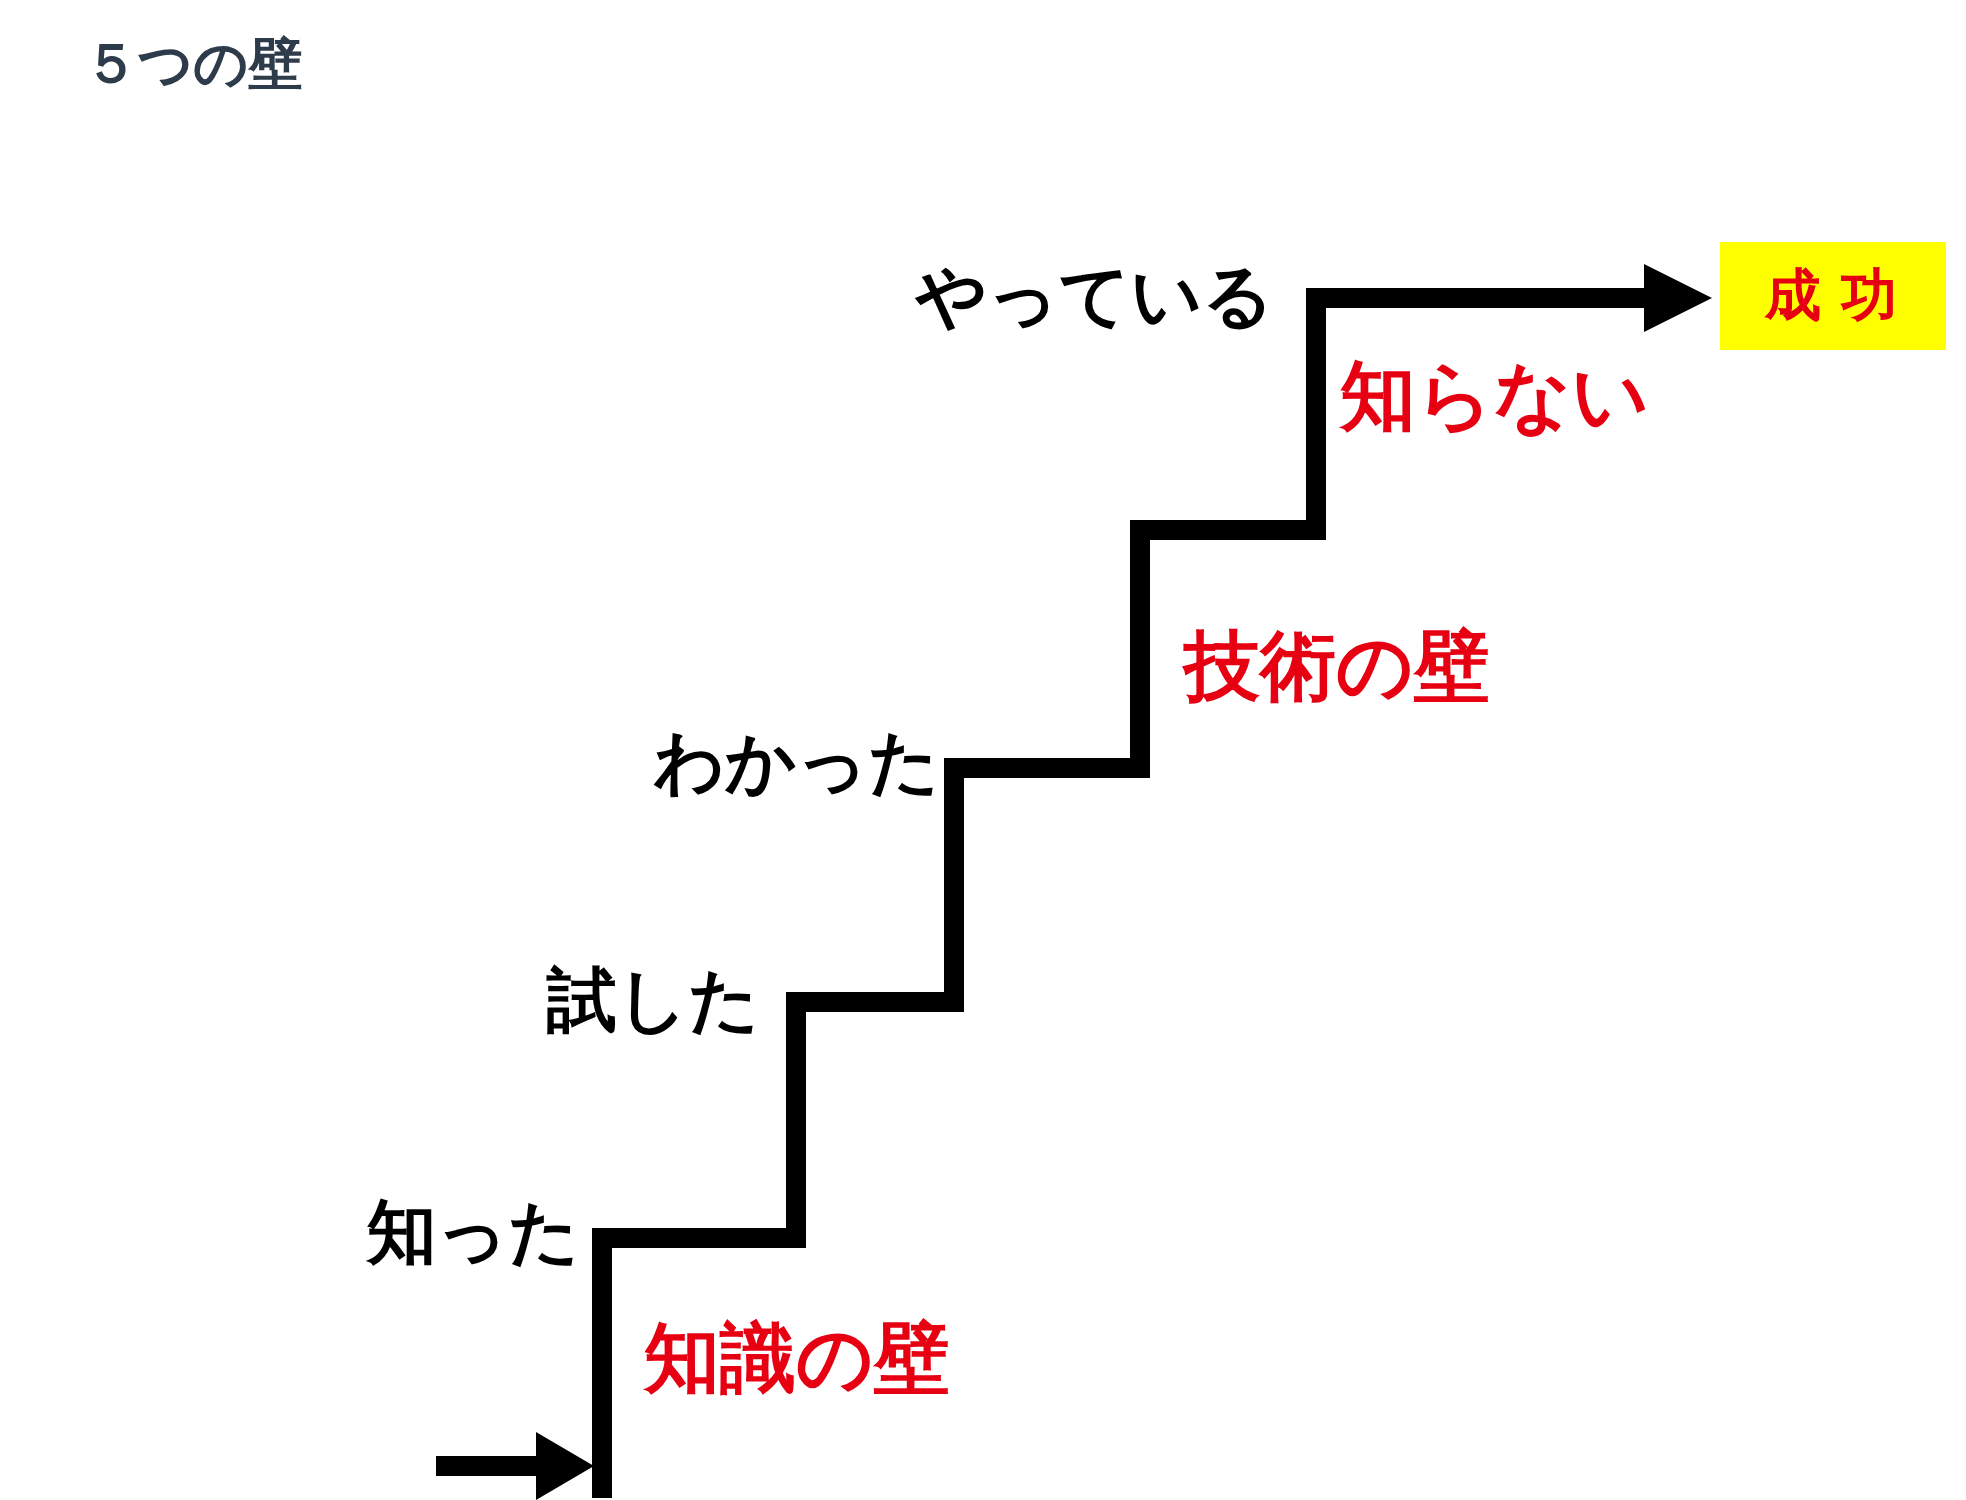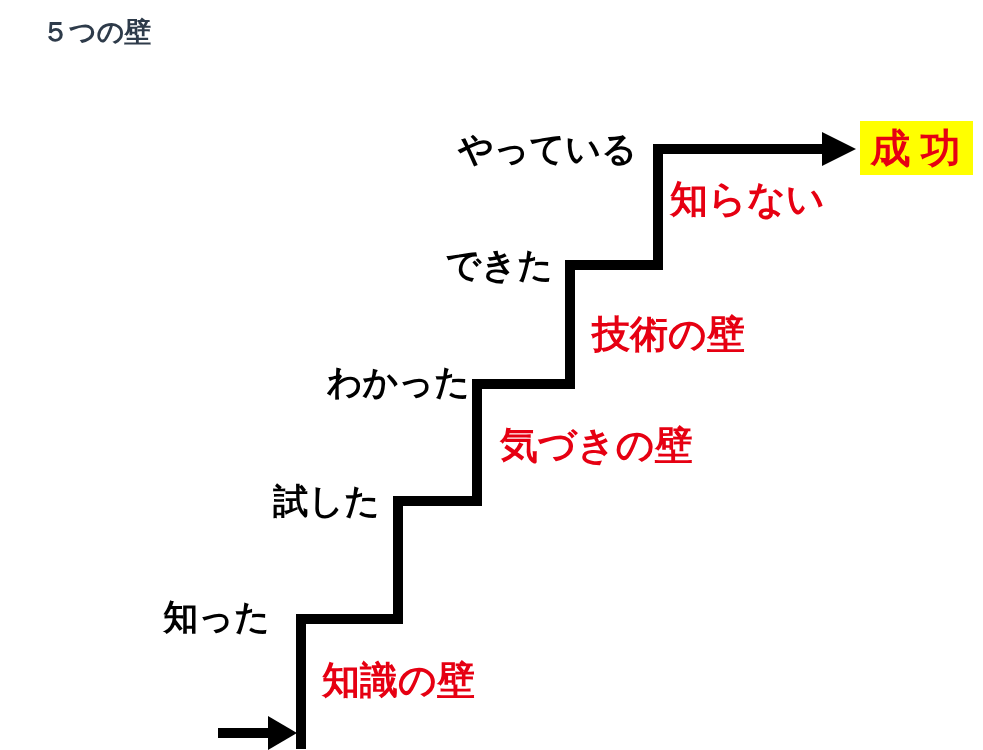--- a/index.html
+++ b/index.html
@@ -42,40 +42,40 @@
   .wall-label {
     position: absolute;
     font-size: 38px;
     font-weight: bold;
     color: #e60012;
     white-space: nowrap;
     line-height: 1.15;
   }
   
   .s0 { right: 780px; top: 698px; }
-  .s1 { right: 713px; top: 585px; }
+  .s1 { right: 693px; top: 585px; }
   .s2 { right: 603px; top: 469px; }
   .s3 { right: 513px; top: 350px; }
   .s4 { right: 430px; top: 233px; }
   .s5 { right: 346px; top: 117px; }
   
   .w0 { left: 322px; top: 647px; }
   .w1 { left: 407px; top: 525px; }
   .w2 { left: 500px; top: 412px; }
   .w3 { left: 592px; top: 301px; }
   .w4 { left: 670px; top: 166px; }
   .goal {
     position: absolute;
     left: 860px;
     top: 109px;
     width: 113px;
     height: 54px;
     background: #ffff00;
     color: #e60012;
-    font-size: 40px;
+    font-size: 28px;
     font-weight: bold;
     display: flex;
     align-items: center;
     justify-content: center;
     letter-spacing: 10px;
     padding-left: 8px;
     box-sizing: border-box;
     white-space: nowrap;
   }
 </style>
@@ -92,23 +92,21 @@
     <polygon points="268,704 297,721 268,738" fill="#000000"></polygon>
 
     <polyline points="301,737 301,607 398,607 398,489 477,489 477,372 570,372 570,253 658,253 658,137 824,137" fill="none" stroke="#000000" stroke-width="10" stroke-linejoin="miter"></polyline>
 
     <polygon points="822,120 856,137 822,154" fill="#000000"></polygon>
   </svg>
 
   <div class="step-label s1">知った</div>
   <div class="step-label s3">わかった</div>
   <div class="step-label s2">試した</div>
-  <div class="step-label s4">できた</div>
   <div class="step-label s5">やっている</div>
 
   <div class="wall-label w0">知識の壁</div>
-  <div class="wall-label w2">気づきの壁</div>
   <div class="wall-label w3">技術の壁</div>
   <div class="wall-label w4">知らない</div>
 
   <div class="goal">成功</div>
 
 </div>
 
 </body></html>

